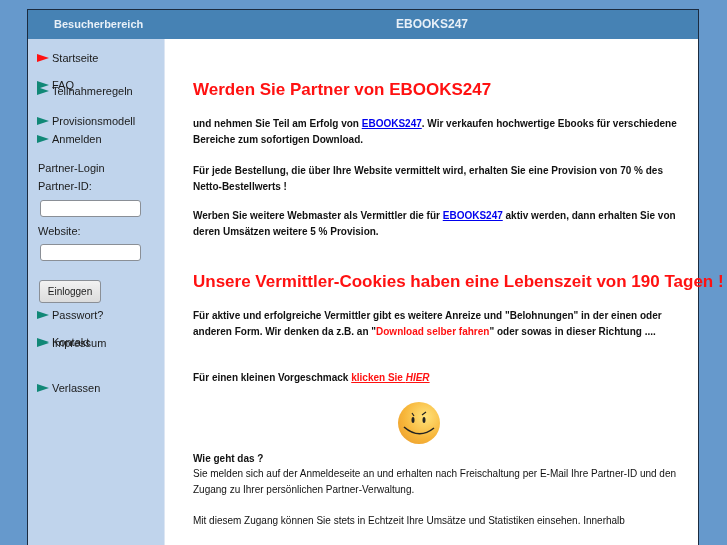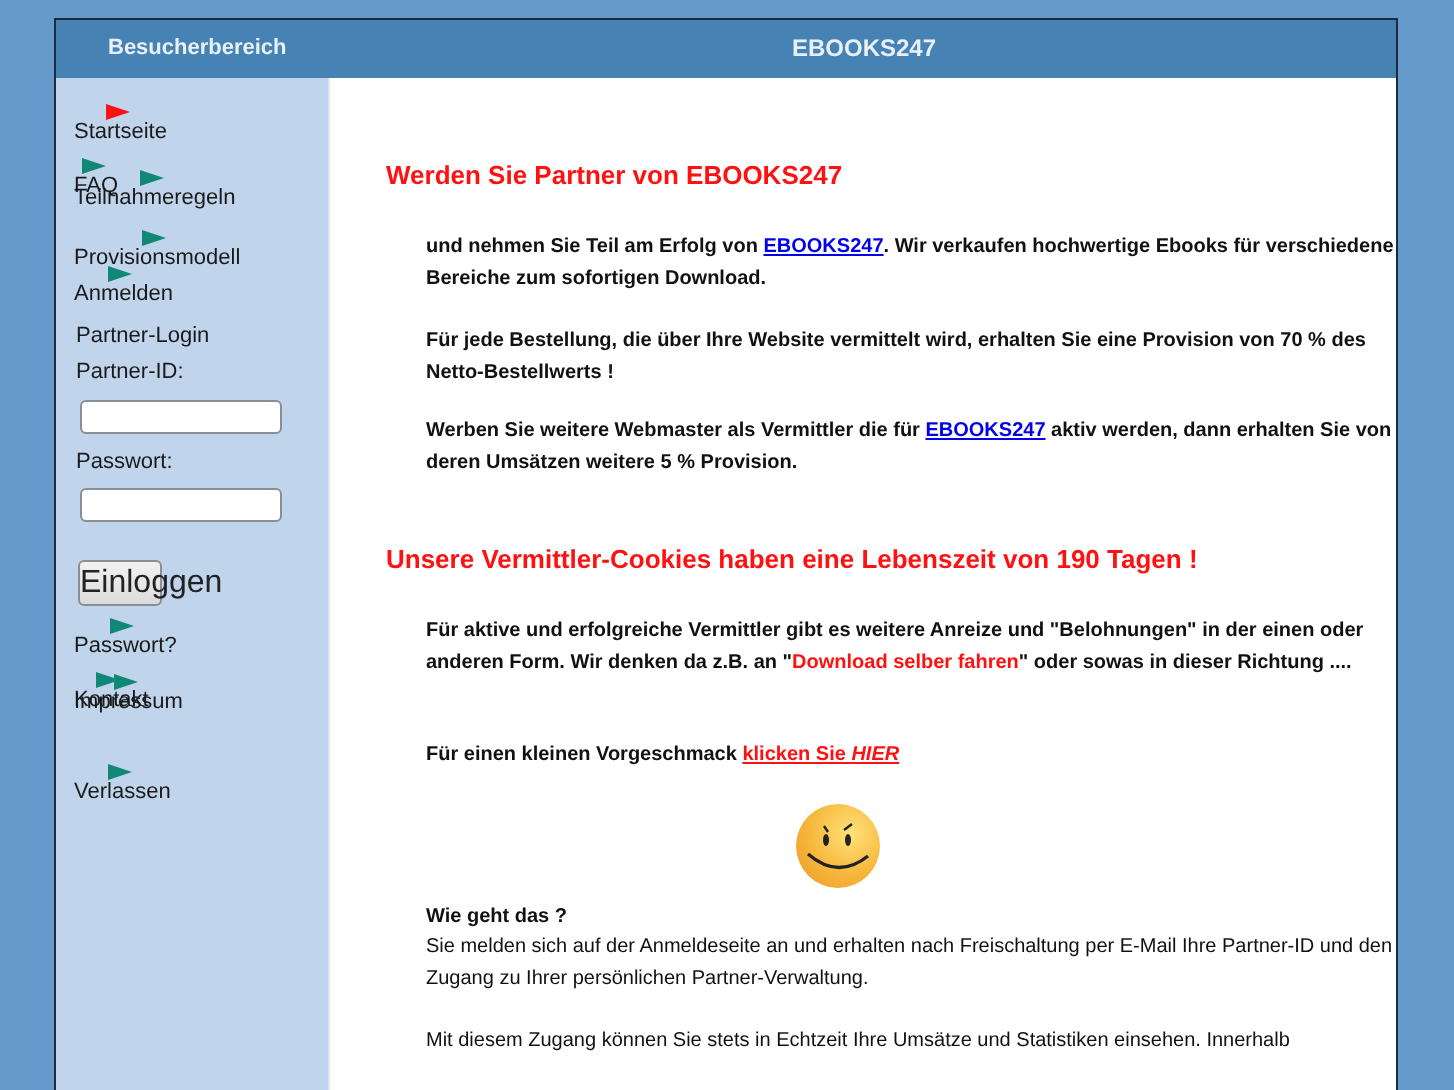--- a/index.html
+++ b/index.html
@@ -22,43 +22,43 @@
   }
   .header .left { position:absolute; left:6px; top:8px;padding-left:20px; }
   .header .center { position:absolute; left:368px; top:7px; font-size:12px; }
   .sidebar {
     position:absolute; left:0; top:29px; width:137px; height:540px;
     background:#c0d4ec;
     border-right:1px solid #dde6f3;
     box-sizing:border-box;
     font-size:11px; color:#1a1a1a;
   }
-  .nav { position:absolute; left:9px; display:flex; align-items:center; cursor:pointer;flex-direction:column; }
+  .nav { position:absolute; left:9px; display:flex; align-items:center; cursor:pointer; }
   .arrow {
     width:0; height:0; border-top:4px solid transparent; border-bottom:4px solid transparent;
     border-left:12px solid #118877; margin-right:3px;
   }
   .arrow.active { border-left-color:#ff1111; }
   .lbl { position:absolute; left:10px; font-size:11px; }
   .input {
     position:absolute; left:12px; width:101px; height:17px;
     background:#fff; border:1px solid #8a8f96; border-radius:3px; box-sizing:border-box;
   }
   .btn {
-    position:absolute; left:11px; top:241px; width:42px; height:23px;
+    position:absolute; left:11px; top:241px; width:62px; height:23px;
     background:linear-gradient(#f2f2f2,#dcdcdc);
     border:1px solid #8a8f96; border-radius:3px; box-sizing:border-box;
-    font-size:16px; color:#222; text-align:center; line-height:21px; cursor:pointer;
+    font-size:10px; color:#222; text-align:center; line-height:21px; cursor:pointer;
   }
   .content {
     position:absolute; left:138px; top:29px; width:532px;
     color:#111; font-size:10px;
   }
-  .h1 { position:absolute; left:27px; color:#ff1111; font-weight:bold; font-size:13px; white-space:nowrap; }
-  .p { position:absolute; left:27px; width:490px; font-weight:bold; line-height:16px;margin-left:20px; }
+  .h1 { position:absolute; left:27px; color:#ff1111; font-weight:bold; font-size:17px; white-space:nowrap; }
+  .p { position:absolute; left:27px; width:490px; font-weight:bold; line-height:16px; }
   .p.normal { font-weight:normal; }
   a.link { color:#0000ee; text-decoration:underline; cursor:pointer; }
   a.link.red { color:#ff1111; }
   .red { color:#ff1111; }
   .smiley {
     position:absolute; left:232px; top:363px; width:42px; height:42px; border-radius:50%;
     background:radial-gradient(circle at 65% 35%, #ffe27a 0%, #f7b63a 55%, #e8952a 100%);
   }
 </style>
 </head>
@@ -88,21 +88,21 @@
       <span>Provisionsmodell</span>
     </div>
     <div class="nav" style="top:94px">
       <span class="arrow"></span>
       <span>Anmelden</span>
     </div>
 
     <span class="lbl" style="top:123px">Partner-Login</span>
     <span class="lbl" style="top:141px">Partner-ID:</span>
     <input class="input" style="top: 161px;" type="text" value="">
-    <span class="lbl" style="top:186px">Passwort:</span>
+    <span class="lbl" style="top:186px">Website:</span>
     <input class="input" style="top: 205px;" type="password" value="">
     <div class="btn">Einloggen</div>
 
     <div class="nav" style="top:270px">
       <span class="arrow"></span>
       <span>Passwort?</span>
     </div>
     <div class="nav" style="top:297px">
       <span class="arrow"></span>
       <span>Kontakt</span>

